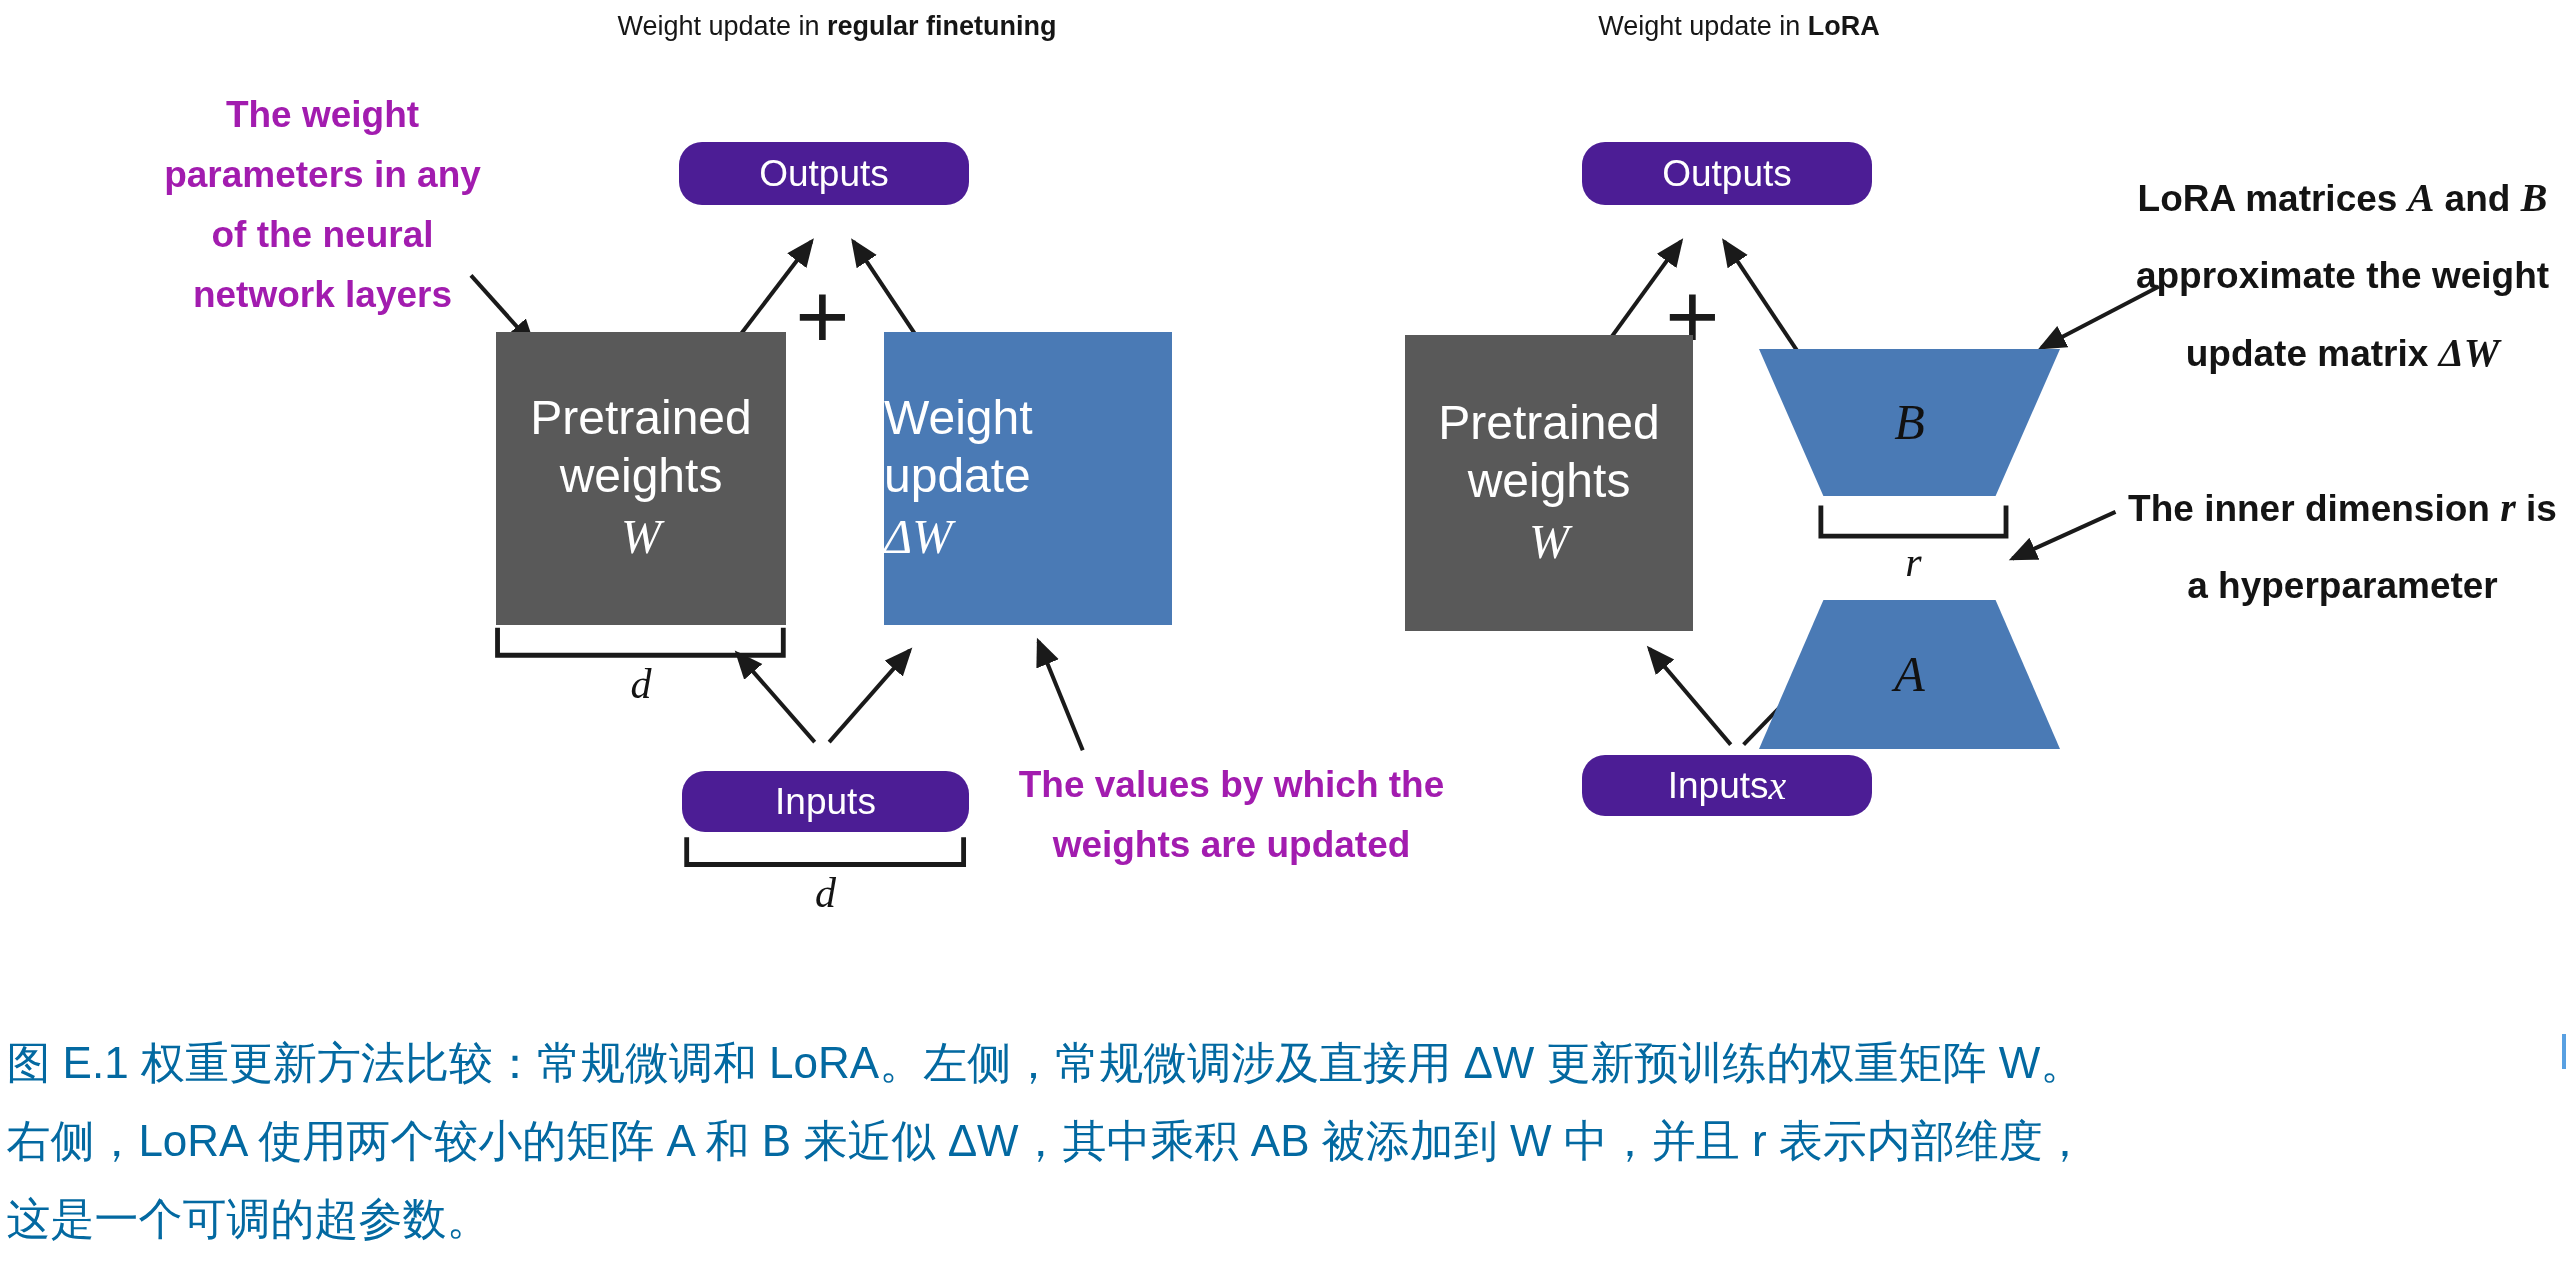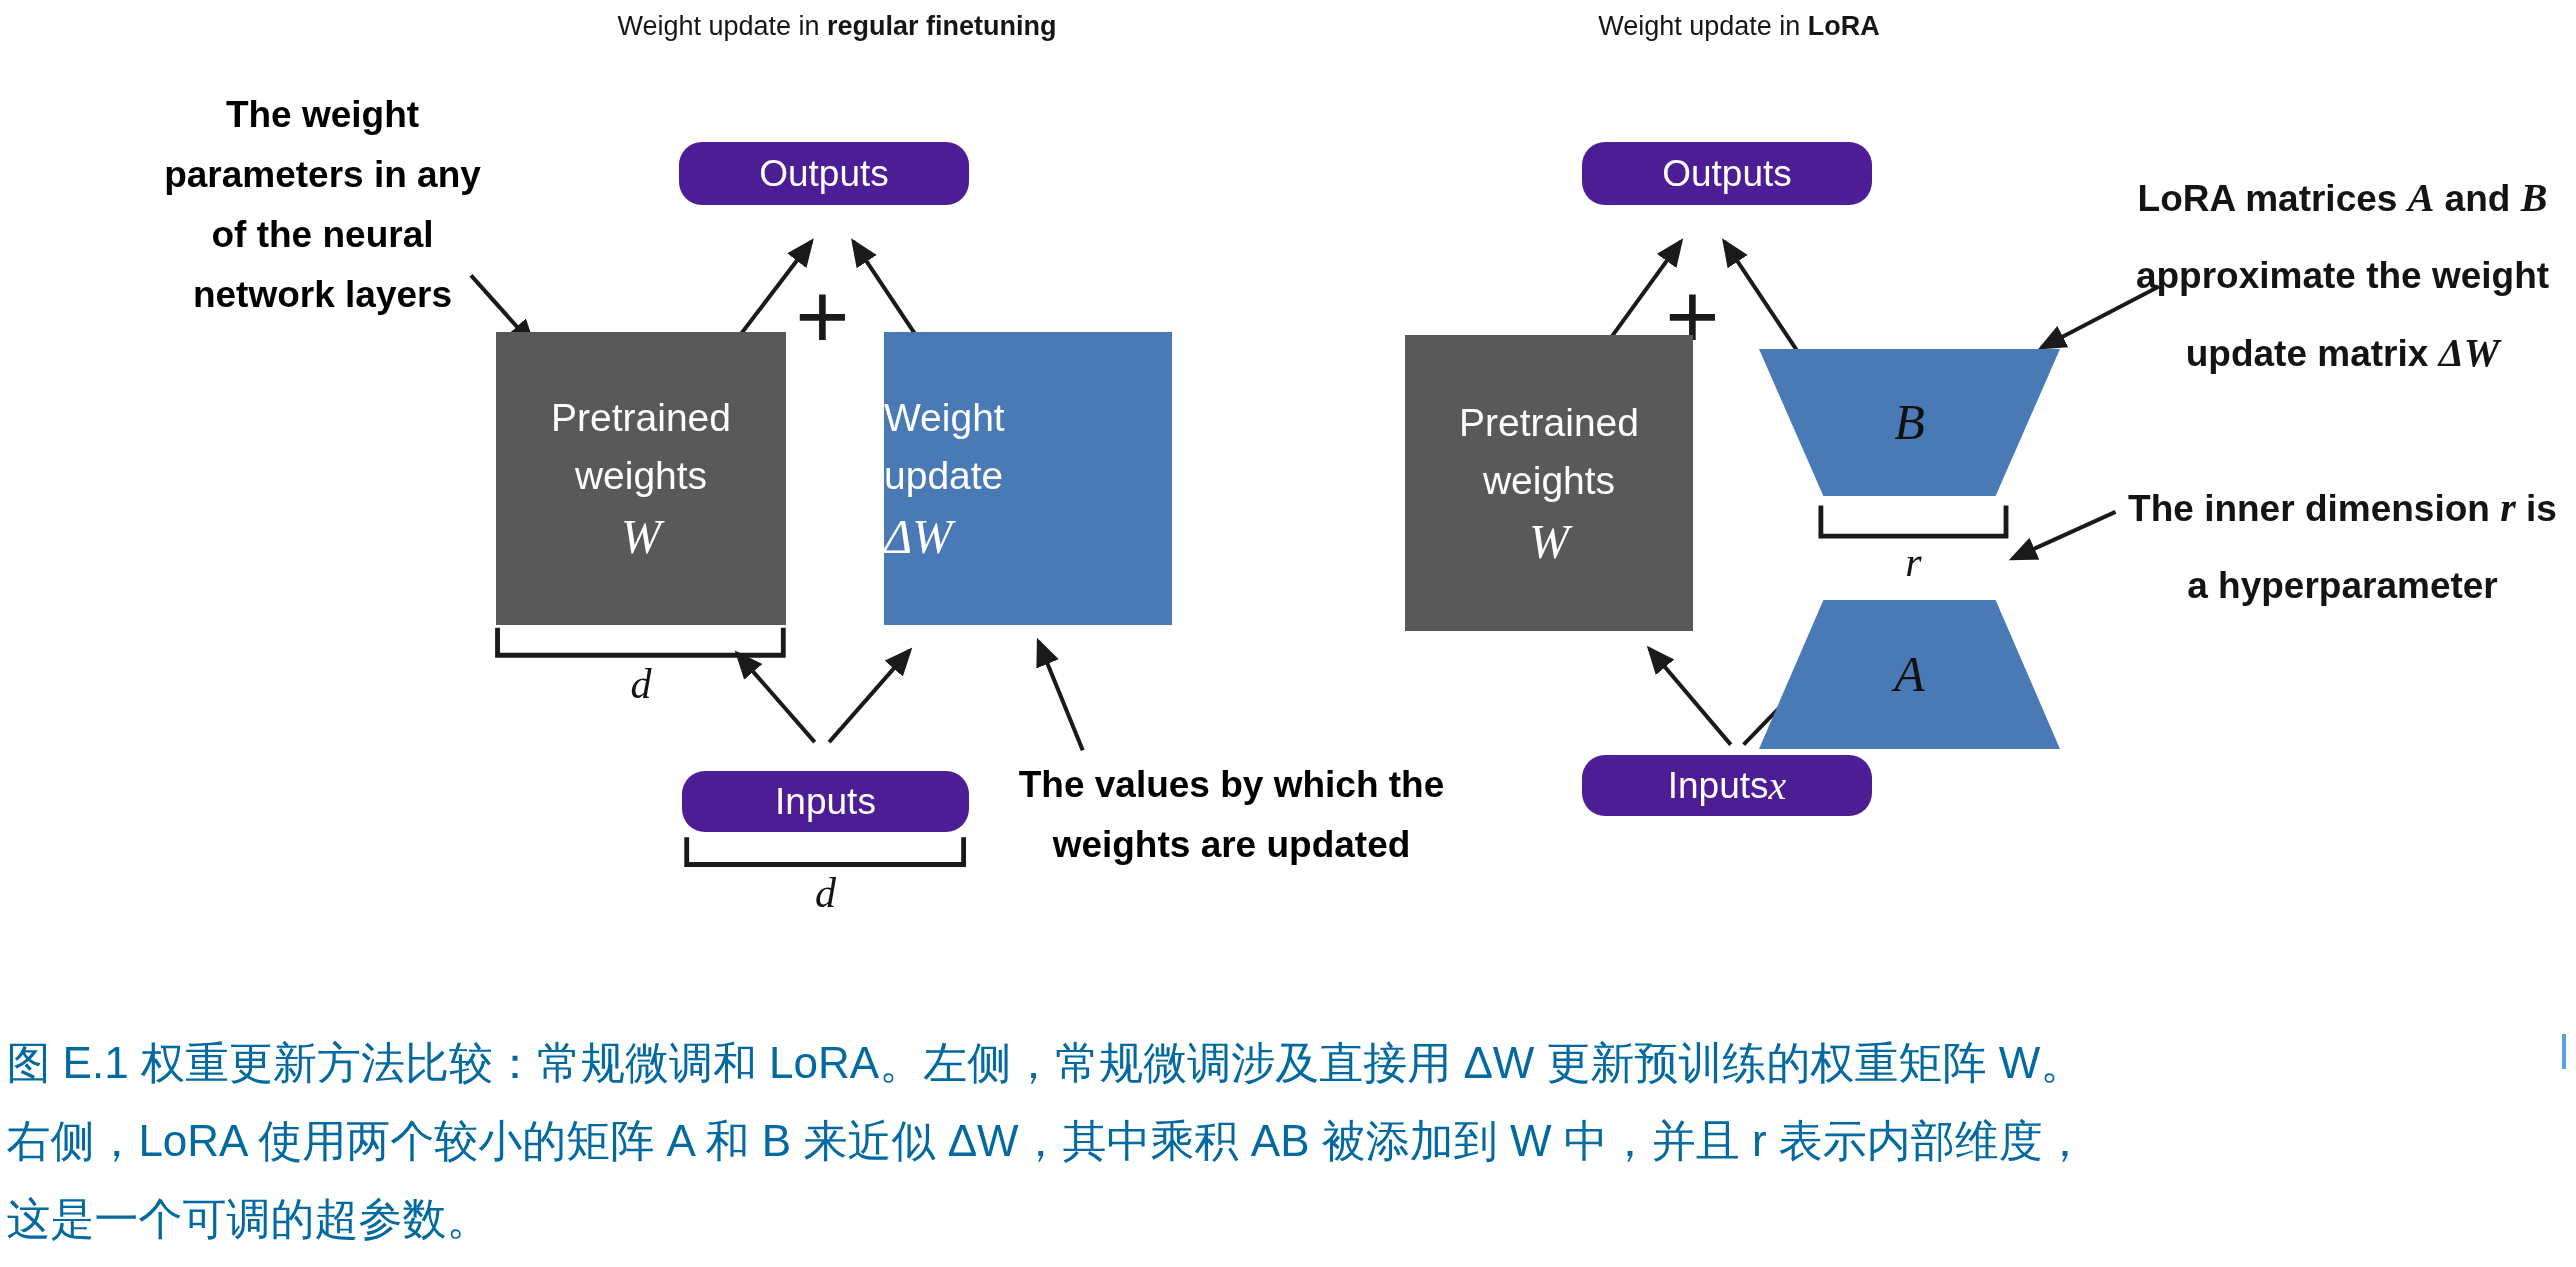--- a/index.html
+++ b/index.html
@@ -2,27 +2,27 @@
 <html style="font-size:13px"><head>
 <meta charset="utf-8">
 <style>
   html,body{margin:0;padding:0;background:#ffffff;}
   #canvas{position:relative;width:2576px;height:1267px;background:#ffffff;overflow:hidden;
           font-family:"Liberation Sans",sans-serif;color:#111;}
   .abs{position:absolute;}
   .center{text-align:center;}
   .title{font-size:27px;letter-spacing:0px;color:#161616;}
   .title b{font-weight:bold;}
-  .annot{font-weight:bold;font-size:37px;line-height:60px;color:#000000;}
+  .annot{font-weight:bold;font-size:37px;line-height:60px;color:#a21caf;}
   .annot-wide{font-weight:bold;font-size:37px;line-height:77px;color:#141414;}
   .blackbox{background:#4c1d95;color:#ffffff;display:flex;align-items:center;justify-content:center;
             font-size:37px;border-radius:23px;}
   .graybox{background:#595959;color:#ffffff;display:flex;flex-direction:column;align-items:center;justify-content:center;}
   .bluebox{background:#4a7ab5;color:#ffffff;display:flex;flex-direction:column;align-items:flex-start;justify-content:center;}
-  .boxline{font-size:39px;line-height:58px;}
+  .boxline{font-size:48px;line-height:58px;}
   .math{font-family:"Liberation Serif",serif;font-style:italic;}
   .boxsym{font-family:"Liberation Serif",serif;font-style:italic;font-size:48px;line-height:63px;}
   .dimlabel{font-family:"Liberation Serif",serif;font-style:italic;font-size:42px;color:#141414;}
   .plus{font-size:93px;line-height:93px;font-weight:400;color:#1a1a1a;}
   .trap{position:absolute;display:flex;align-items:center;justify-content:center;background:#4a7ab5;}
   .trap .boxsym{font-size:50px;}
   .caption{font-size:44px;line-height:78px;color:#0369a1;white-space:nowrap;}
   svg{position:absolute;left:0;top:0;}
   .annot .math, .annot-wide .math{font-size:40px;font-weight:bold;}
 </style>

